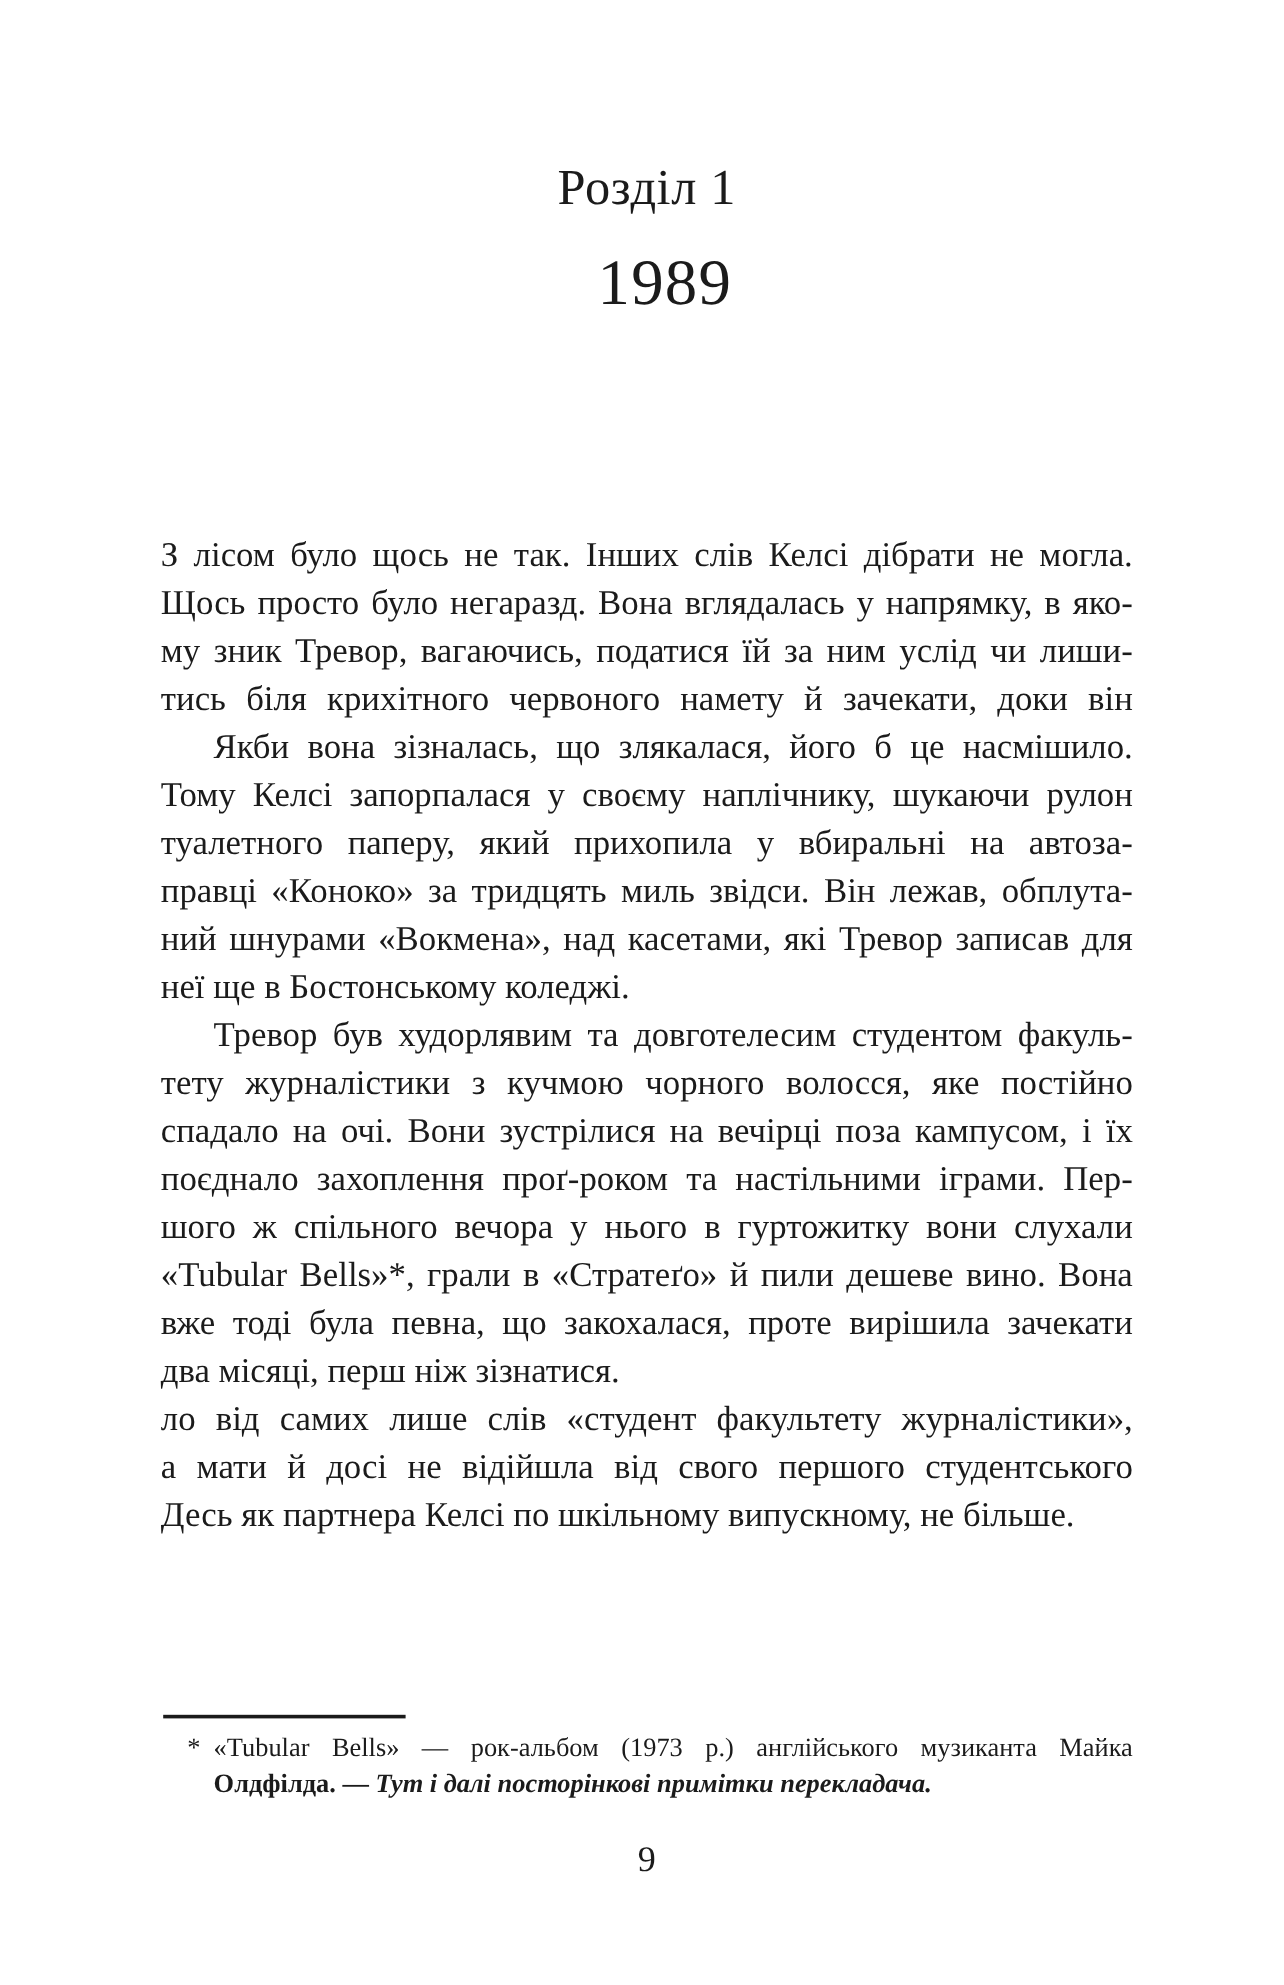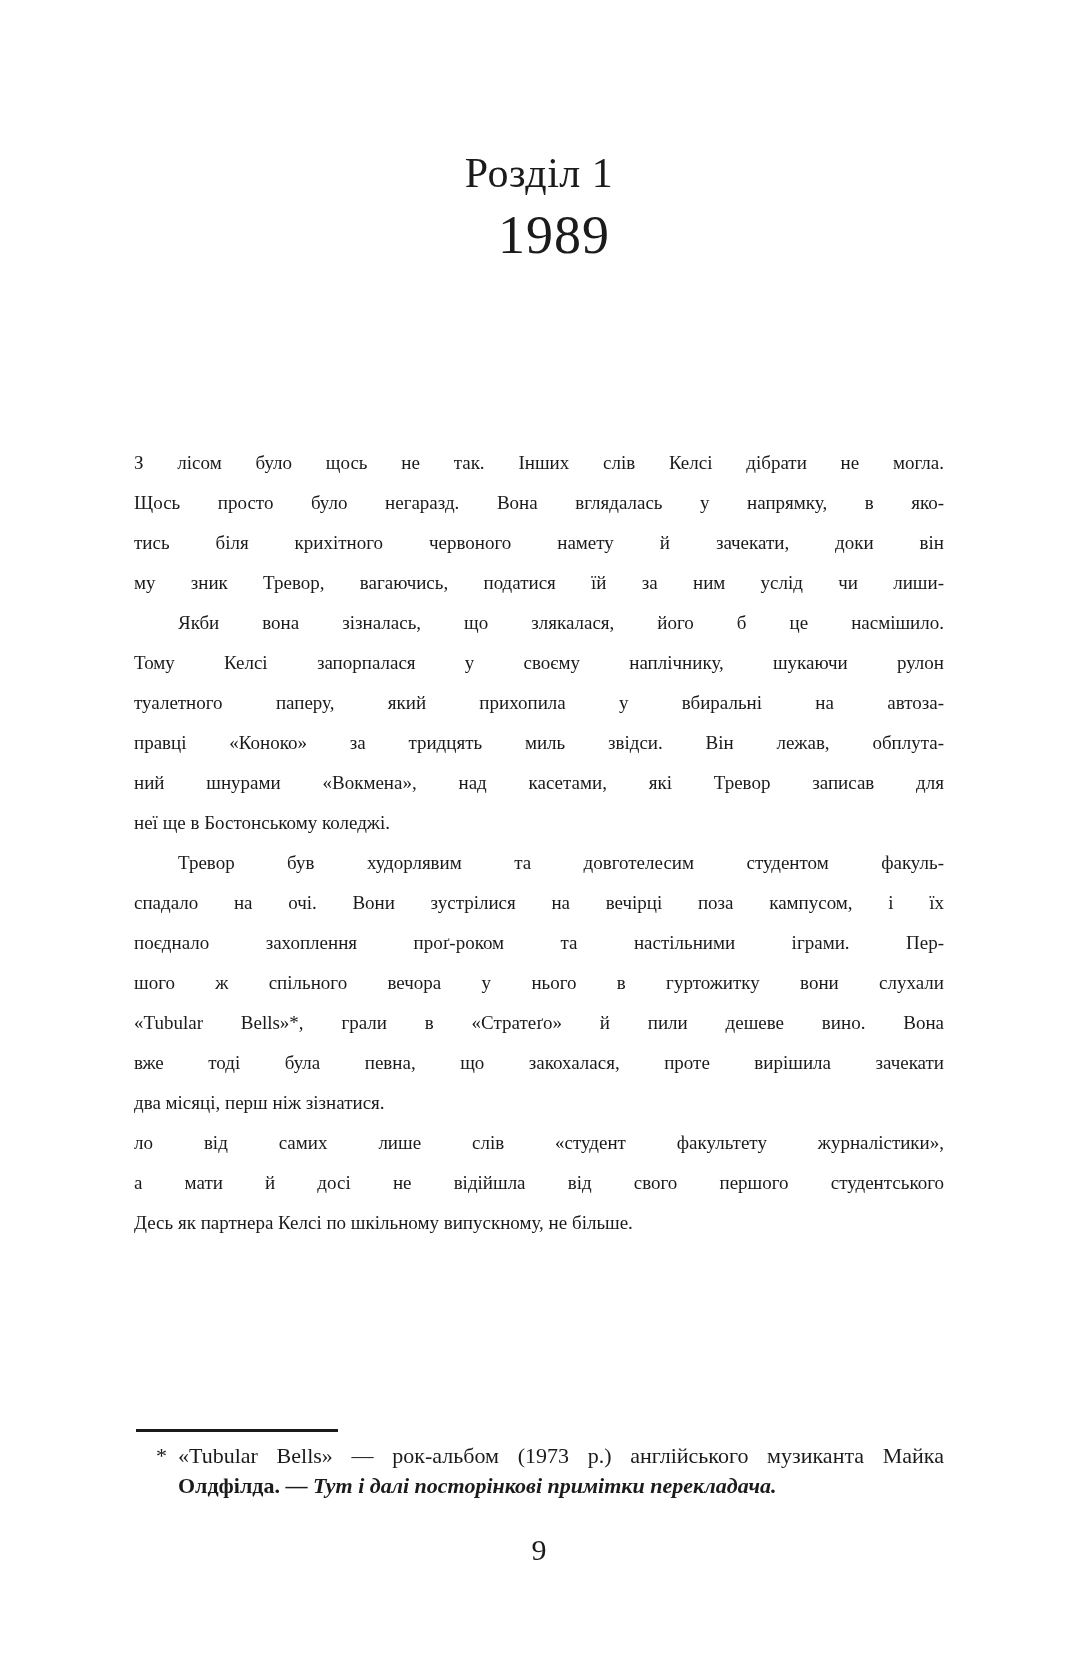--- a/index.html
+++ b/index.html
@@ -11,21 +11,21 @@
     position: relative;
     width: 1070px;
     height: 1654px;
     background: #ffffff;
     color: #1b1b1b;
     font-family: "Liberation Serif", "DejaVu Serif", serif;
     overflow: hidden;
   }
   .chapter-title {
     position: absolute;
-    top: 152px;
+    top: 136px;
     left: 130px;
     width: 818px;
     margin: 0;
     text-align: center;
     font-size: 42px;
     font-weight: 400;
     line-height: 1;
     letter-spacing: 0.5px;
   }
   .chapter-year {
@@ -38,21 +38,21 @@
     font-size: 54px;
     font-weight: 400;
     line-height: 1;
     letter-spacing: 1px;
   }
   .body-text {
     position: absolute;
     top: 443px;
     left: 134px;
     width: 810px;
-    font-size: 19px;
+    font-size: 29px;
   }
   .line {
     height: 40px;
     line-height: 40px;
     text-align: justify;
     text-align-last: justify;
     white-space: normal;
   }
   .line.last {
     text-align-last: left;
@@ -110,29 +110,30 @@
 
 <div class="page">
 
   <h1 class="chapter-title">Розділ 1</h1>
 
   <h2 class="chapter-year">1989</h2>
 
   <div class="body-text" id="body-text">
       <div class="line">З лісом було щось не так. Інших слів Келсі дібрати не могла.</div>
       <div class="line">Щось просто було негаразд. Вона вглядалась у напрямку, в яко-</div>
+      <div class="line">му зник Тревор, вагаючись, податися їй за ним услід чи лиши-</div>
       <div class="line">тись біля крихітного червоного намету й зачекати, доки він</div>
-      <div class="line">му зник Тревор, вагаючись, податися їй за ним услід чи лиши-</div>
       <div class="line ind">Якби вона зізналась, що злякалася, його б це насмішило.</div>
       <div class="line">Тому Келсі запорпалася у своєму наплічнику, шукаючи рулон</div>
       <div class="line">туалетного паперу, який прихопила у вбиральні на автоза-</div>
       <div class="line">правці «Коноко» за тридцять миль звідси. Він лежав, обплута-</div>
       <div class="line">ний шнурами «Вокмена», над касетами, які Тревор записав для</div>
       <div class="line last">неї ще в Бостонському коледжі.</div>
       <div class="line ind">Тревор був худорлявим та довготелесим студентом факуль-</div>
+      <div class="line">тету журналістики з кучмою чорного волосся, яке постійно</div>
       <div class="line">спадало на очі. Вони зустрілися на вечірці поза кампусом, і їх</div>
       <div class="line">поєднало захоплення проґ-роком та настільними іграми. Пер-</div>
       <div class="line">шого ж спільного вечора у нього в гуртожитку вони слухали</div>
       <div class="line">«Tubular Bells»*, грали в «Стратеґо» й пили дешеве вино. Вона</div>
       <div class="line">вже тоді була певна, що закохалася, проте вирішила зачекати</div>
       <div class="line last">два місяці, перш ніж зізнатися.</div>
       <div class="line">ло від самих лише слів «студент факультету журналістики»,</div>
       <div class="line">а мати й досі не відійшла від свого першого студентського</div>
       <div class="line last">Десь як партнера Келсі по шкільному випускному, не більше.</div>
     </div>

